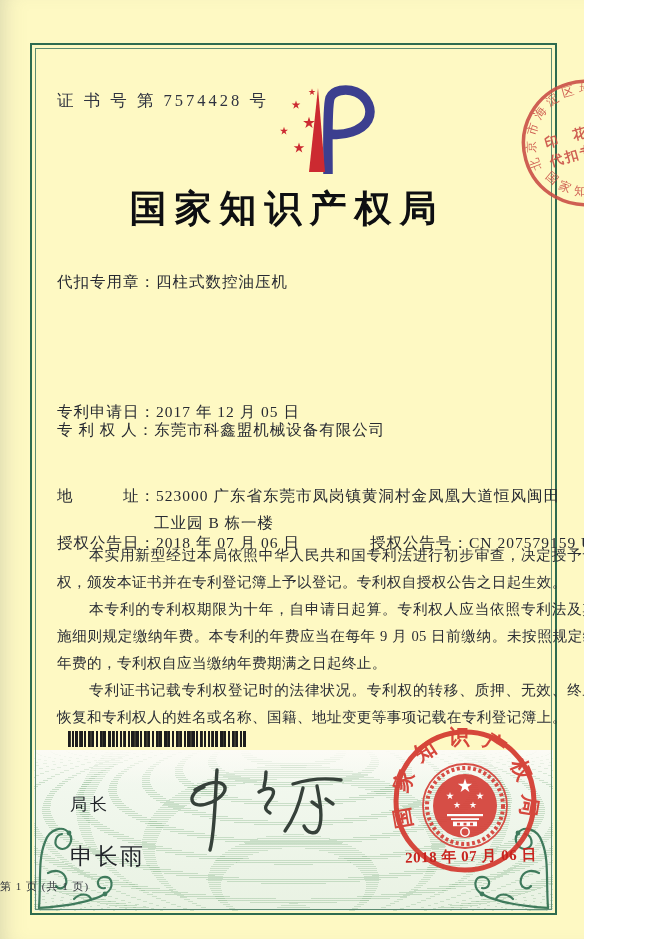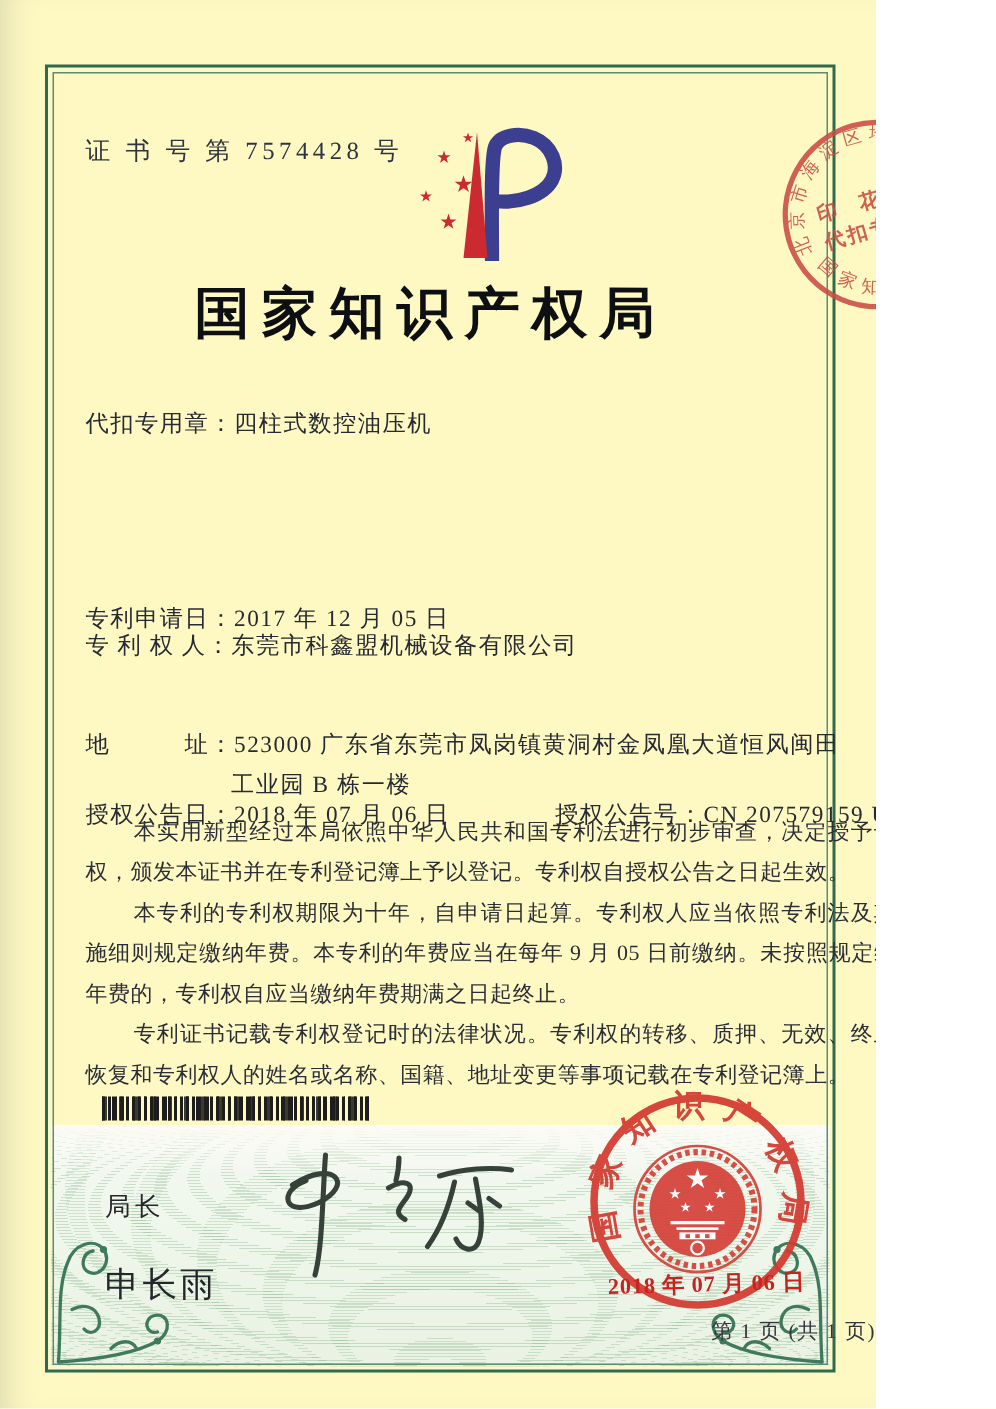--- a/index.html
+++ b/index.html
@@ -71,22 +71,22 @@
   .signature path{stroke:#36413a;stroke-width:3.4;fill:none;stroke-linecap:round;stroke-linejoin:round;}
   
   .seal{position:absolute;left:390px;top:726px;z-index:7;opacity:.93;}
   .seal .arc{fill:#d43a30;font-size:21px;font-weight:700;letter-spacing:12px;
     font-family:"Liberation Serif","DejaVu Serif",serif;}
   .seal-date{
     position:absolute;left:396px;top:847px;width:150px;text-align:center;z-index:8;
     color:#c8241f;font-size:15px;font-weight:700;letter-spacing:.5px;transform:rotate(-1.5deg);
   }
   
-  .footer{position:absolute;left:0;right:0;top:879px;text-align:right;z-index:5;
-    font-size:14px;letter-spacing:1px;color:#33363d;}
+  .footer{position:absolute;left:0;right:0;top:879px;text-align:left;z-index:5;
+    font-size:11px;letter-spacing:1px;color:#33363d;}
 </style>
 </head>
 <body>
 
 <div class="page">
 
   <div class="guilloche"></div>
 
   <svg class="flourish" style="left:34px;bottom:26px;" width="96" height="96" viewBox="0 0 96 96">
     <g stroke="#3f7a5c" stroke-width="2.2" fill="none" stroke-linecap="round">

